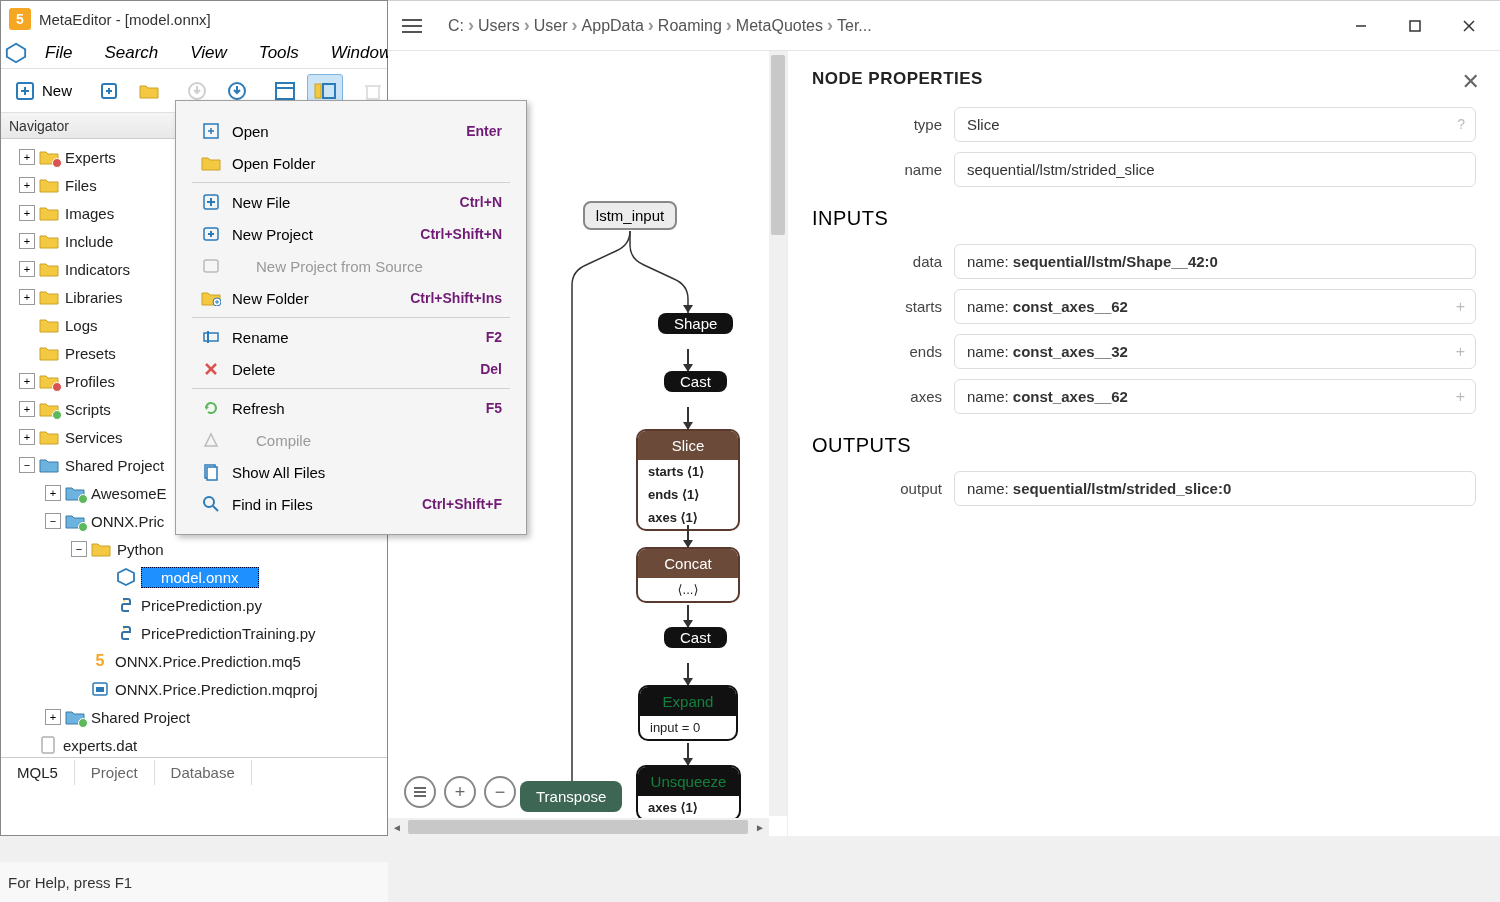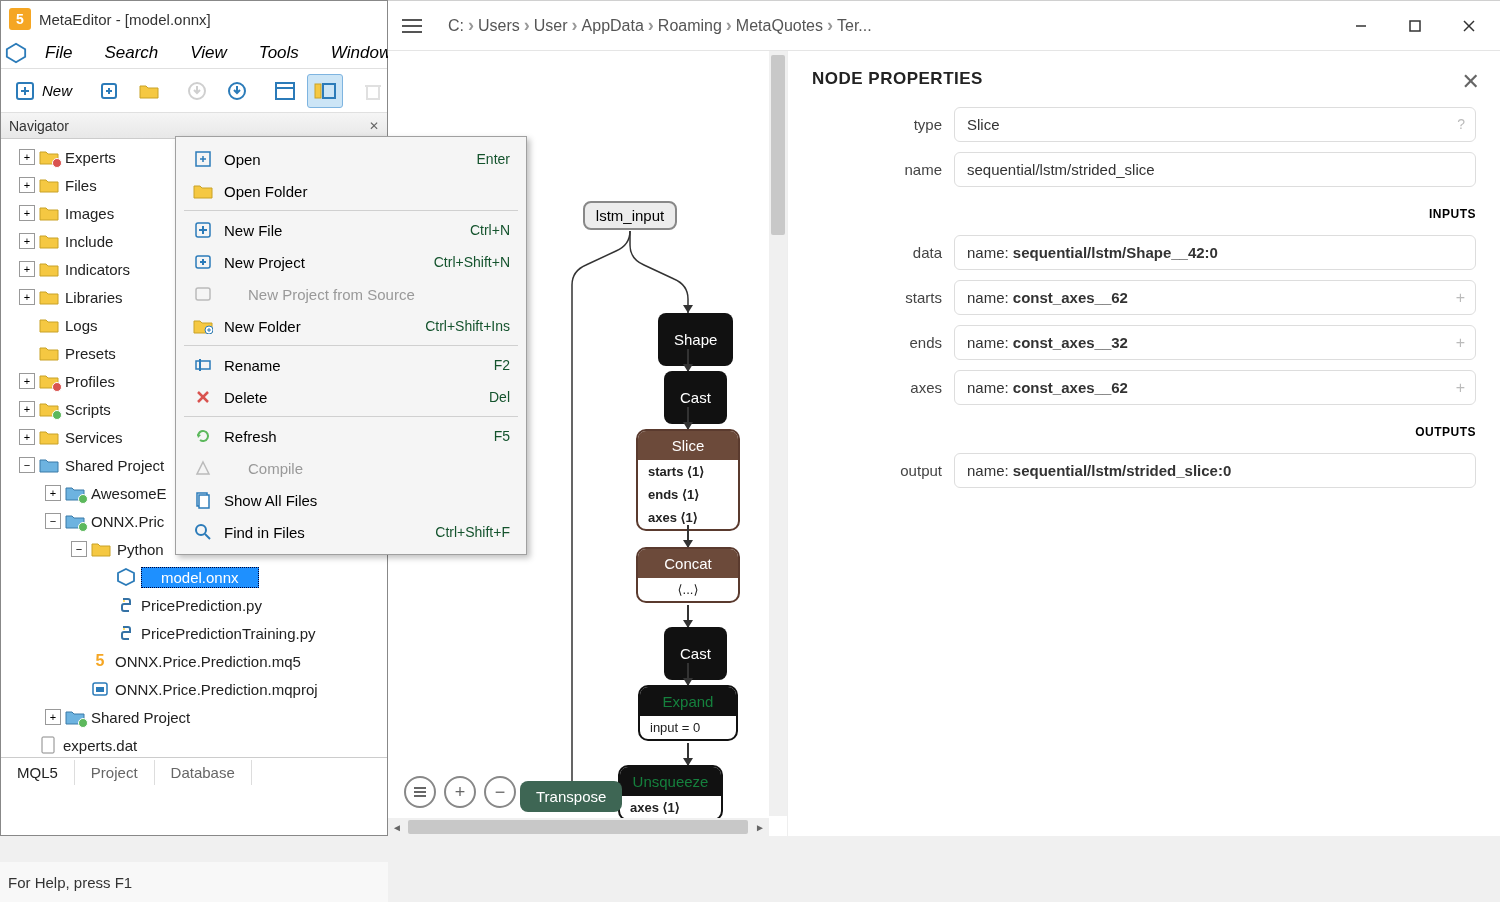--- a/index.html
+++ b/index.html
@@ -24,21 +24,20 @@
   height: 32px; display: flex; align-items: center; gap: 4px; padding: 0 4px;
   border-bottom: 1px solid #e0e0e0;
 }
 .menubar-icon {
   width: 24px; height: 24px; display: flex; align-items: center; justify-content: center;
 }
 .menu-item { padding: 4px 14px; font-size: 17px; cursor: pointer; font-style: italic; }
 .toolbar {
   height: 44px; display: flex; align-items: center; gap: 4px; padding: 0 6px;
   border-bottom: 1px solid #e0e0e0;
-  font-style: italic;
 }
 .tb-btn {
   height: 34px; padding: 0 6px; display: flex; align-items: center; gap: 6px;
   border: 1px solid transparent; border-radius: 3px; cursor: pointer;
 }
 .tb-btn.pressed { border: 1px solid #7eb4e0; background: #cce5f6; }
 .tb-icon { width: 22px; height: 22px; display: flex; align-items: center; justify-content: center; }
 .tb-sep { width: 1px; height: 24px; background: #d0d0d0; margin: 0 2px; }
 .tb-label { font-size: 15px; }
 
@@ -83,31 +82,31 @@
 .status-bar {
   position: absolute; left: 0; bottom: 0; width: 388px; height: 40px;
   display: flex; align-items: center; padding: 0 8px; font-size: 15px;
   background: #f8f8f8; color: #333;
 }
 
 
 .context-menu {
   position: absolute; left: 175px; top: 100px; width: 352px;
   background: #f5f5f5; border: 1px solid #a0a0a0; box-shadow: 3px 3px 6px rgba(0,0,0,0.25);
-  z-index: 100; padding: 6px; margin-top: 36px;
+  z-index: 100; padding: 14px;
 }
 .cm-item {
   height: 32px; display: flex; align-items: center; padding: 0 10px;
   font-size: 15px; cursor: pointer; position: relative;
 }
 .cm-item.highlighted { background: #1e90ff; color: #fff; }
 .cm-item.disabled { color: #999; gap: 24px; }
 .cm-icon { width: 22px; height: 22px; margin-right: 10px; display: flex; align-items: center; justify-content: center; }
 .cm-label { flex: 1; }
-.cm-shortcut { color: #14532d; font-size: 14px; }
+.cm-shortcut { color: #701a75; font-size: 14px; font-weight: bold; }
 .cm-sep { height: 1px; background: #d0d0d0; margin: 3px 2px; }
 
 
 .netron {
   position: absolute; left: 388px; top: 0; right: 0; height: 836px;
   background: #fff; border-top: 1px solid #d0d0d0; display: flex; flex-direction: column;
 }
 .netron-header {
   height: 50px; display: flex; align-items: center; padding: 0 8px;
   border-bottom: 1px solid #e5e5e5;
@@ -125,21 +124,21 @@
 .graph-scroll-v { position: absolute; right: 0; top: 0; bottom: 20px; width: 18px; background: #f0f0f0; }
 .graph-scroll-v .thumb { position: absolute; left: 2px; right: 2px; top: 4px; height: 180px; background: #c8c8c8; border-radius: 2px; }
 .graph-scroll-h { position: absolute; left: 0; right: 18px; bottom: 0; height: 18px; background: #f0f0f0; }
 .graph-scroll-h .thumb { position: absolute; top: 2px; bottom: 2px; left: 20px; width: 340px; background: #c8c8c8; border-radius: 2px; }
 .graph-scroll-h .arrow { position: absolute; top: 0; width: 18px; height: 18px; display:flex;align-items:center;justify-content:center;font-size:10px;color:#666;}
 .graph-controls { position: absolute; left: 16px; bottom: 28px; display: flex; gap: 8px; }
 .gctrl { width: 32px; height: 32px; border: 2px solid #888; border-radius: 50%; display: flex; align-items: center; justify-content: center; cursor: pointer; background: #fff; color: #666; font-size: 18px; line-height: 1; }
 
 .node { position: absolute; border-radius: 8px; font-size: 15px; text-align: center; }
 .node-input { left: 195px; top: 150px; width: 94px; border: 2px solid #888; background: #ececec; padding: 4px 0; }
-.node-black { background: #111; color: #fff; border: none; padding: 18px 16px; }
+.node-black { background: #111; color: #fff; border: none; padding: 2px 16px; }
 .node-brown { border: 2px solid #5a3a2e; border-radius: 10px; overflow: hidden; background: #fff; }
 .node-brown .hdr { background: #6c4a3a; color: #fff; padding: 6px 0; }
 .node-brown .body { font-size: 13px; padding: 4px 10px; text-align: left; font-weight: bold; color: #222; }
 .node-green { background: #3e6654; color: #fff; padding: 7px 16px; border-radius: 8px; }
 .node-blk-body { border: 2px solid #111; border-radius: 10px; overflow: hidden; background: #fff; }
 .node-blk-body .hdr { background: #111; color: #15803d; padding: 6px 0; }
 .node-blk-body .body { font-size: 13px; padding: 4px 10px; text-align: left; color: #222; }
 .arrow-down { position: absolute; left: -4px; bottom: -1px; width: 0; height: 0; border-left: 5px solid transparent; border-right: 5px solid transparent; border-top: 8px solid #333; }
 
 .props {
@@ -148,21 +147,21 @@
 .props h2 { font-size: 17px; font-weight: 700; letter-spacing: 0.5px; color: #222; margin-bottom: 18px; }
 .props-close { position: absolute; right: 20px; top: 18px; font-size: 22px; color: #666; cursor: pointer; }
 .prop-row { display: flex; align-items: center; margin-bottom: 10px; gap: 12px; }
 .prop-label { width: 130px; text-align: right; font-size: 15px; color: #444; }
 .prop-val {
   flex: 1; border: 1px solid #ddd; border-radius: 6px; padding: 8px 12px;
   font-size: 15px; color: #333; background: #fff; position: relative;
 }
 .prop-q { position: absolute; right: 10px; top: 8px; color: #bbb; font-size: 14px; }
 .prop-plus { position: absolute; right: 10px; top: 8px; color: #bbb; font-size: 16px; }
-.section-h { font-size: 12px; font-weight: 700; margin: 20px 0 14px 0; letter-spacing: 0.5px; text-align: right; }
+.section-h { font-size: 20px; font-weight: 400; margin: 20px 0 14px 0; letter-spacing: 0.5px; }
 
 svg { display: block; }
 </style>
 </head>
 <body>
 
 <div class="metaeditor">
   <div class="title-bar">
     <div class="app-icon">5</div>
     <div class="title-text">MetaEditor - [model.onnx]</div>
@@ -699,21 +698,21 @@
       <div style="position:absolute;left:299px;top:612px;width:2px;height:22px;background:#333;">
           <div class="arrow-down"></div>
         </div>
       <div class="node node-blk-body" style="left:250px;top:634px;width:100px;">
         <div class="hdr">Expand</div>
         <div class="body">input = 0</div>
       </div>
       <div style="position:absolute;left:299px;top:692px;width:2px;height:22px;background:#333;">
           <div class="arrow-down"></div>
         </div>
-      <div class="node node-blk-body" style="left:230px;top:714px;width:105px;">
+      <div class="node node-blk-body" style="left:248px;top:714px;width:105px;">
         <div class="hdr">Unsqueeze</div>
         <div class="body" style="font-weight:bold;">axes  ⟨1⟩</div>
       </div>
       <div class="node node-green" style="left:132px;top:730px;"><span>Transpose</span></div>
 
       <div class="graph-controls">
         <div class="gctrl">
             <svg width="16" height="16">
               <line x1="2" y1="4" x2="14" y2="4" stroke="#666" stroke-width="2"></line>
               <line x1="2" y1="8" x2="14" y2="8" stroke="#666" stroke-width="2"></line>

